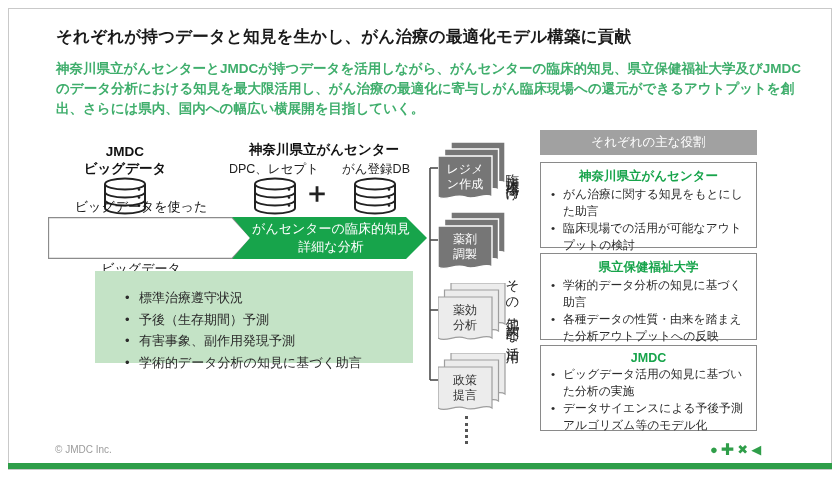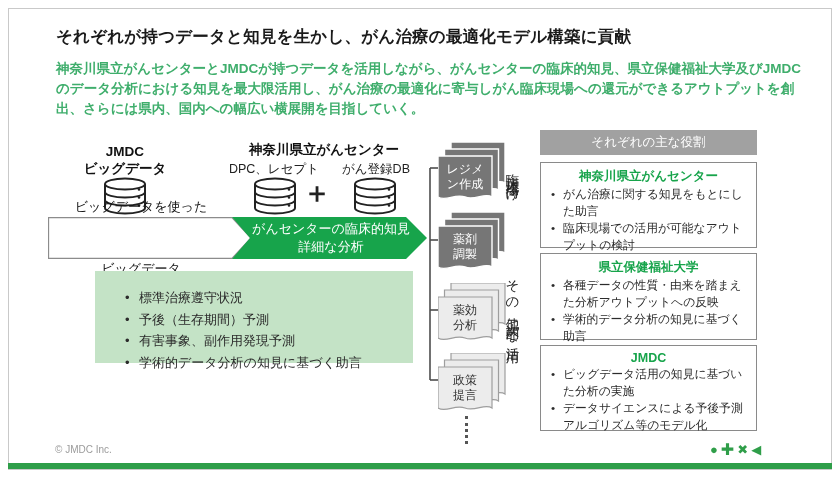--- a/index.html
+++ b/index.html
@@ -181,22 +181,22 @@
 <div class="abs role-box" style="top:162px;height:86px;">
   <div class="role-org">神奈川県立がんセンター</div>
   <ul>
     <li>がん治療に関する知見をもとにした助言</li>
     <li>臨床現場での活用が可能なアウトプットの検討</li>
   </ul>
 </div>
 <div class="abs role-box" style="top:253px;height:87px;">
   <div class="role-org">県立保健福祉大学</div>
   <ul>
+    <li>学術的データ分析の知見に基づく助言</li>
     <li>各種データの性質・由来を踏まえた分析アウトプットへの反映</li>
-    <li>学術的データ分析の知見に基づく助言</li>
   </ul>
 </div>
 <div class="abs role-box" style="top:345px;height:86px;">
   <div class="role-org">JMDC</div>
   <ul>
     <li>ビッグデータ活用の知見に基づいた分析の実施</li>
     <li>データサイエンスによる予後予測アルゴリズム等のモデル化</li>
   </ul>
 </div>
 

